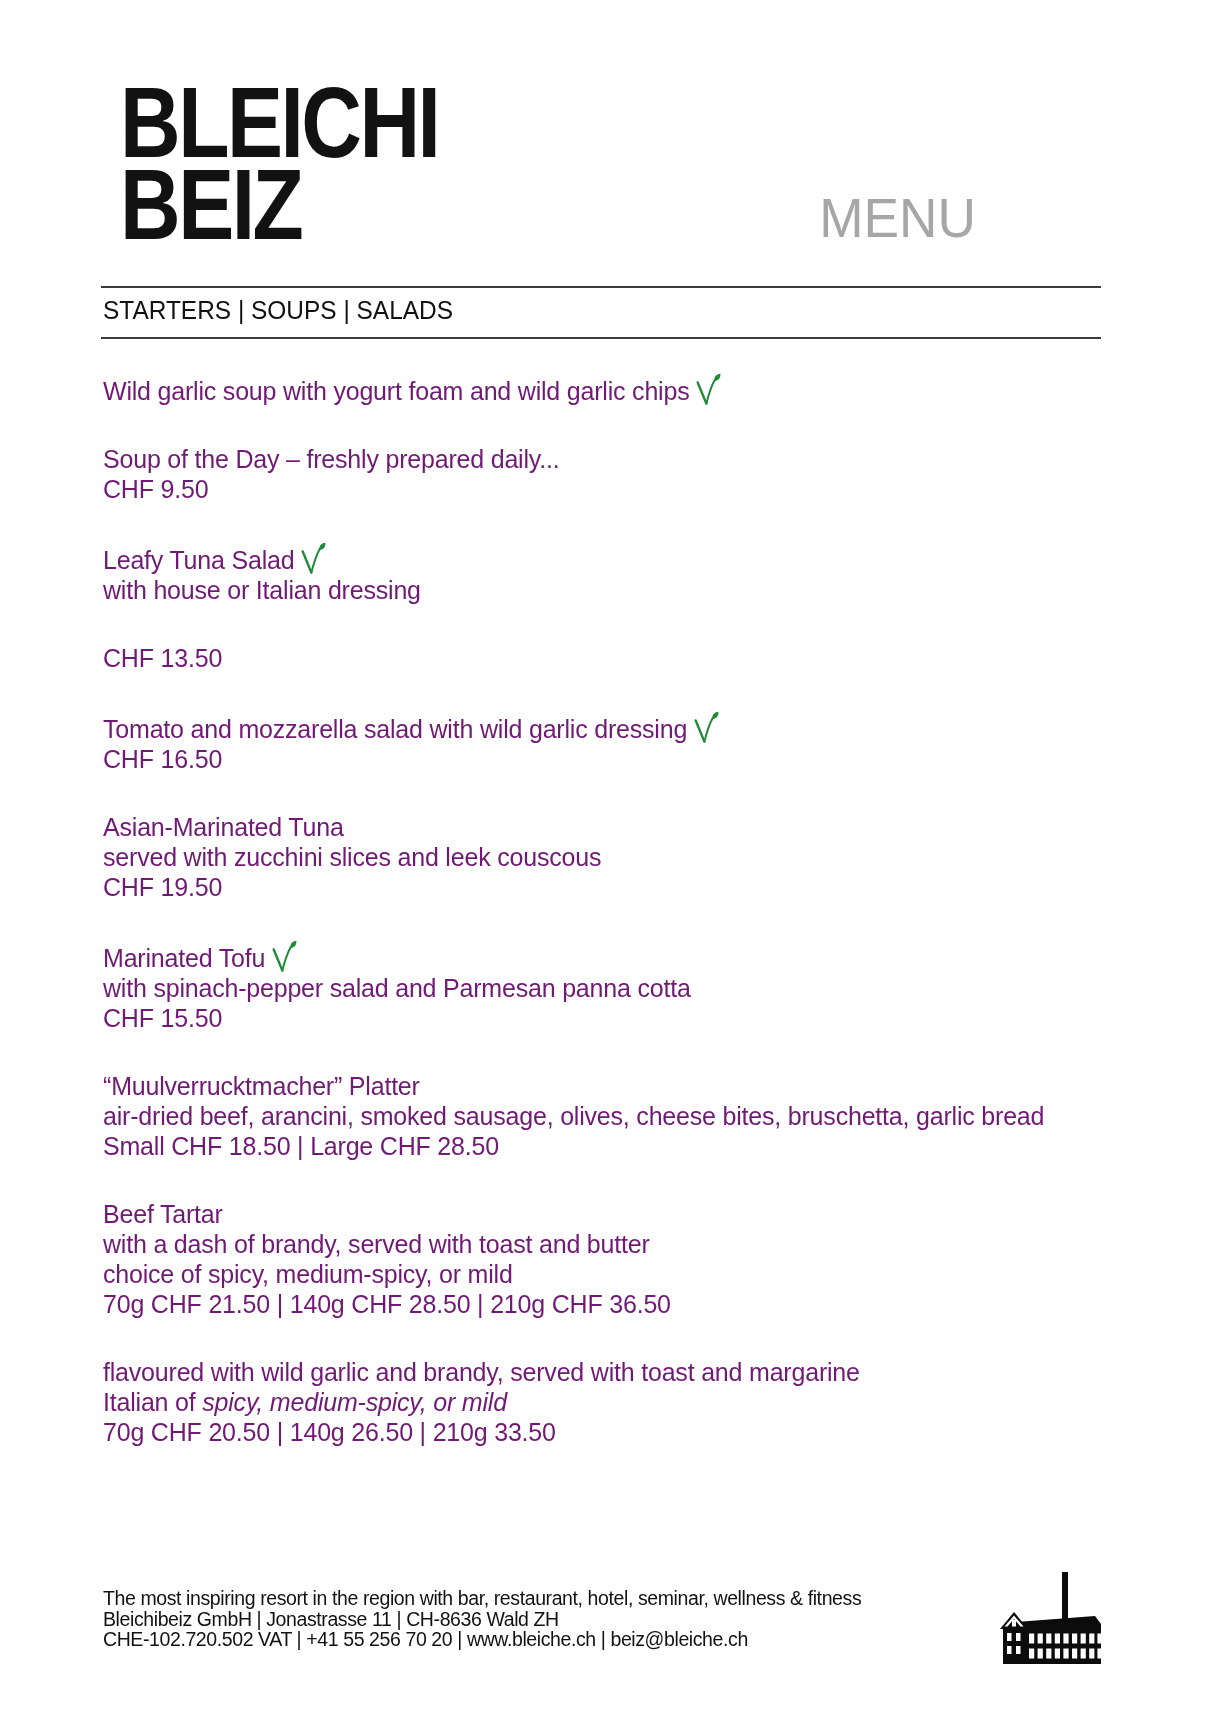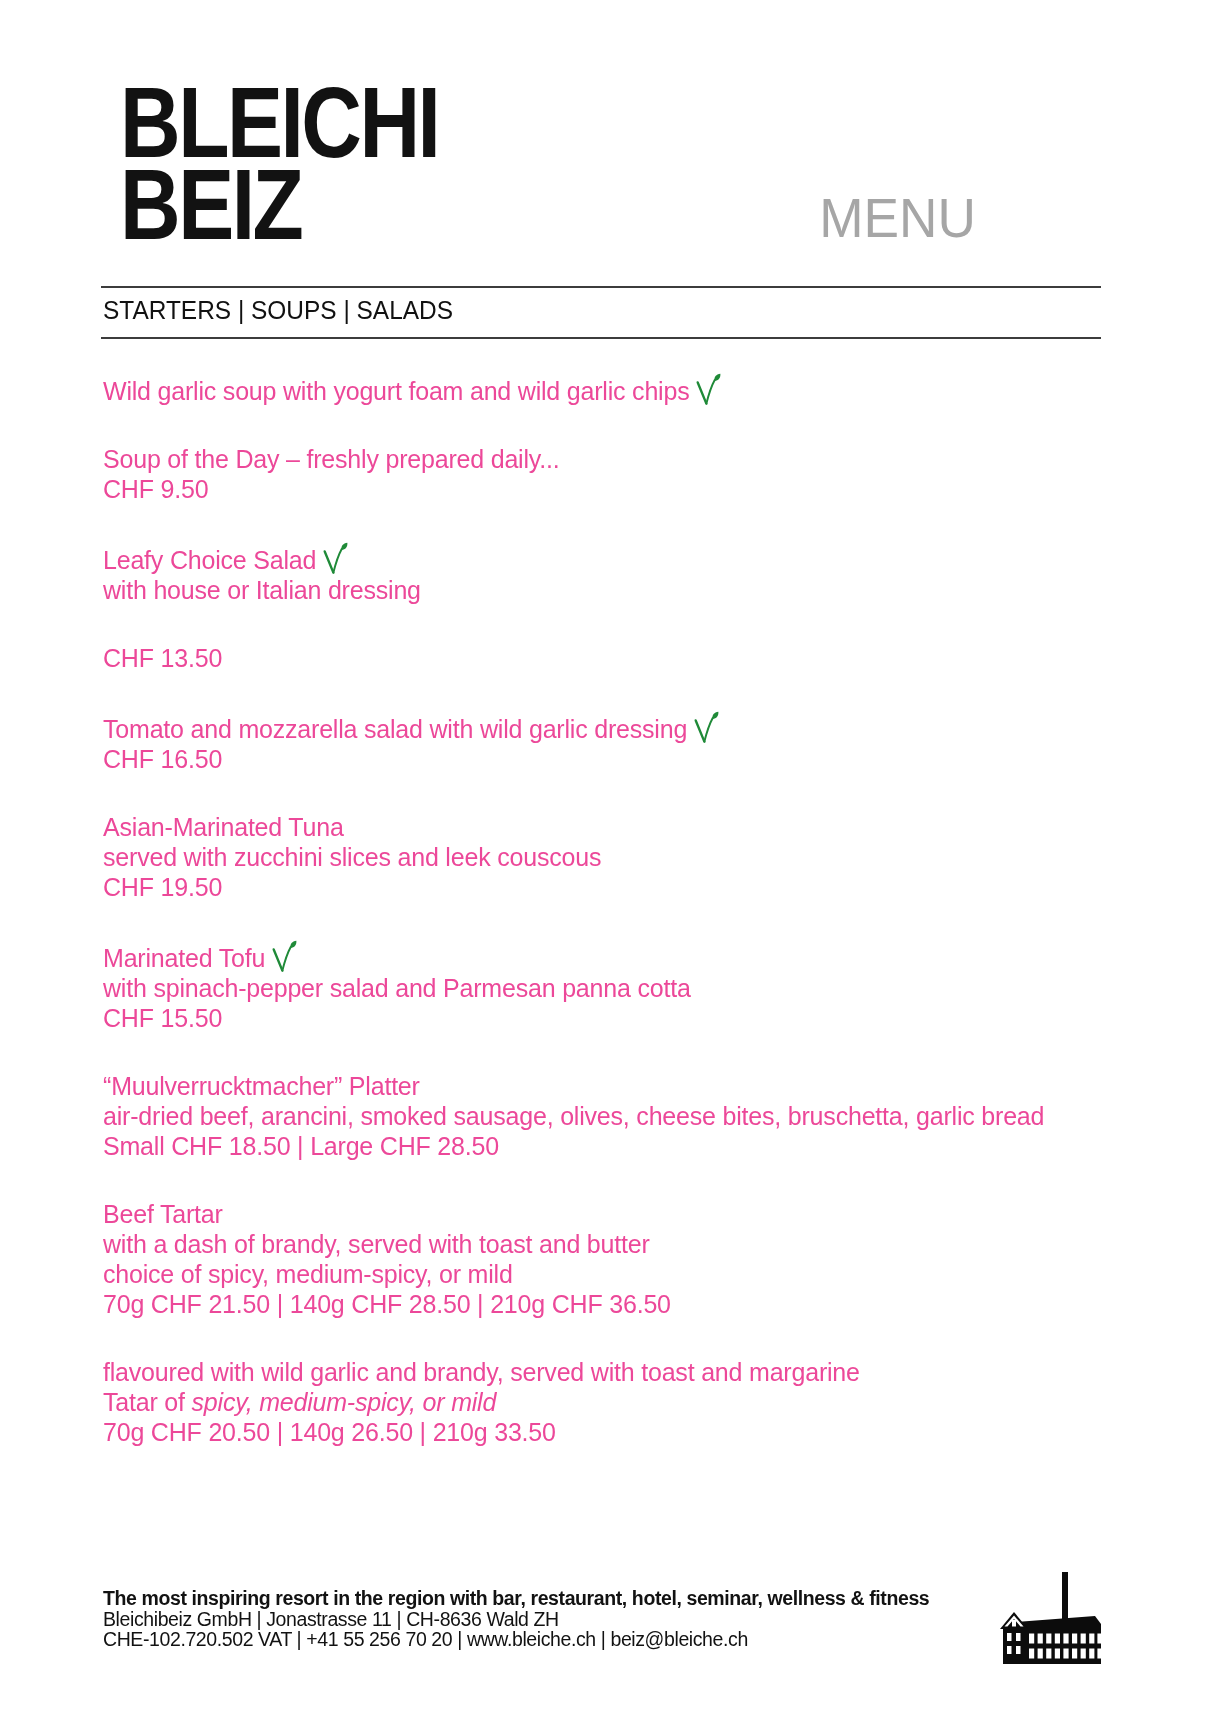--- a/index.html
+++ b/index.html
@@ -33,34 +33,34 @@
   
   .section-title{
     position:absolute;left:103px;top:295px;
     font-size:26px;line-height:30px;color:#111;
     transform:scaleX(0.94);transform-origin:0 0;
     white-space:nowrap;
   }
   
   .items{
     position:absolute;left:103px;top:373px;width:1012px;
-    font-size:25px;line-height:30px;letter-spacing:-0.2px;color:#ec4899;
+    font-size:25px;line-height:30px;letter-spacing:-0.2px;color:#701a75;
   }
   .item{margin-bottom:38px;}
   .line{white-space:nowrap;}
   .badge-wrap{display:inline-block;margin-left:6px;}
   .veggie-wrap svg{vertical-align:-6px;}
   .vegan-wrap svg{vertical-align:2px;}
   em{font-style:italic;}
   
   .footer{
     position:absolute;left:103px;top:1588px;width:900px;
     font-size:19.5px;line-height:20.5px;letter-spacing:-0.4px;color:#121212;
   }
-  .footer .bold{font-weight:bold;}
+  .footer .bold{font-weight:normal;}
   .factory{position:absolute;left:1000px;top:1572px;}
 </style>
 </head>
 <body>
 
 <div class="page">
 
   <div class="logo">
     <div>BLEICHI</div>
     <div>BEIZ</div>
@@ -80,21 +80,21 @@
         <path d="M10.5 28 C12.5 20 15 12 18.2 6.2" fill="none" stroke="#1f8a38" stroke-width="1.8" stroke-linecap="round"></path>
         <path d="M18 7.2 C17.3 3.6 19.6 0.9 23.4 0.5 C23.8 4.2 21.7 6.9 18 7.2 Z" fill="#1f8a38"></path>
       </svg>
     </span></div>
       </div>
       <div class="item">
         <div class="line title"><span>Soup of the Day – freshly prepared daily...</span></div>
         <div class="line price">CHF 9.50</div>
       </div>
       <div class="item">
-        <div class="line title"><span>Leafy Choice Salad</span><span class="badge-wrap veggie-wrap">
+        <div class="line title"><span>Leafy Tuna Salad</span><span class="badge-wrap veggie-wrap">
       <svg width="26" height="33" viewBox="0 0 24 30" xmlns="http://www.w3.org/2000/svg">
         <path d="M2.5 8.5 L10.5 28" fill="none" stroke="#1f8a38" stroke-width="2.2" stroke-linecap="round"></path>
         <path d="M10.5 28 C12.5 20 15 12 18.2 6.2" fill="none" stroke="#1f8a38" stroke-width="1.8" stroke-linecap="round"></path>
         <path d="M18 7.2 C17.3 3.6 19.6 0.9 23.4 0.5 C23.8 4.2 21.7 6.9 18 7.2 Z" fill="#1f8a38"></path>
       </svg>
     </span></div>
         <div class="line detail">with house or Italian dressing</div>
       </div>
       <div class="item">
         <div class="line price">CHF 13.50</div>
@@ -131,21 +131,21 @@
         <div class="line price">Small CHF 18.50 | Large CHF 28.50</div>
       </div>
       <div class="item">
         <div class="line title"><span>Beef Tartar</span></div>
         <div class="line detail">with a dash of brandy, served with toast and butter</div>
         <div class="line detail">choice of spicy, medium-spicy, or mild</div>
         <div class="line price">70g CHF 21.50 | 140g CHF 28.50 | 210g CHF 36.50</div>
       </div>
       <div class="item">
         <div class="line detail">flavoured with wild garlic and brandy, served with toast and margarine</div>
-        <div class="line detail"><span>Tatar of </span><em>spicy, medium-spicy, or mild</em></div>
+        <div class="line detail"><span>Italian of </span><em>spicy, medium-spicy, or mild</em></div>
         <div class="line price">70g CHF 20.50 | 140g 26.50 | 210g 33.50</div>
       </div>
     </div>
 
   <div class="footer">
     <div class="bold">The most inspiring resort in the region with bar, restaurant, hotel, seminar, wellness &amp; fitness</div>
     <div>Bleichibeiz GmbH | Jonastrasse 11 | CH-8636 Wald ZH</div>
     <div>CHE-102.720.502 VAT | +41 55 256 70 20 | www.bleiche.ch | beiz@bleiche.ch</div>
   </div>
 

